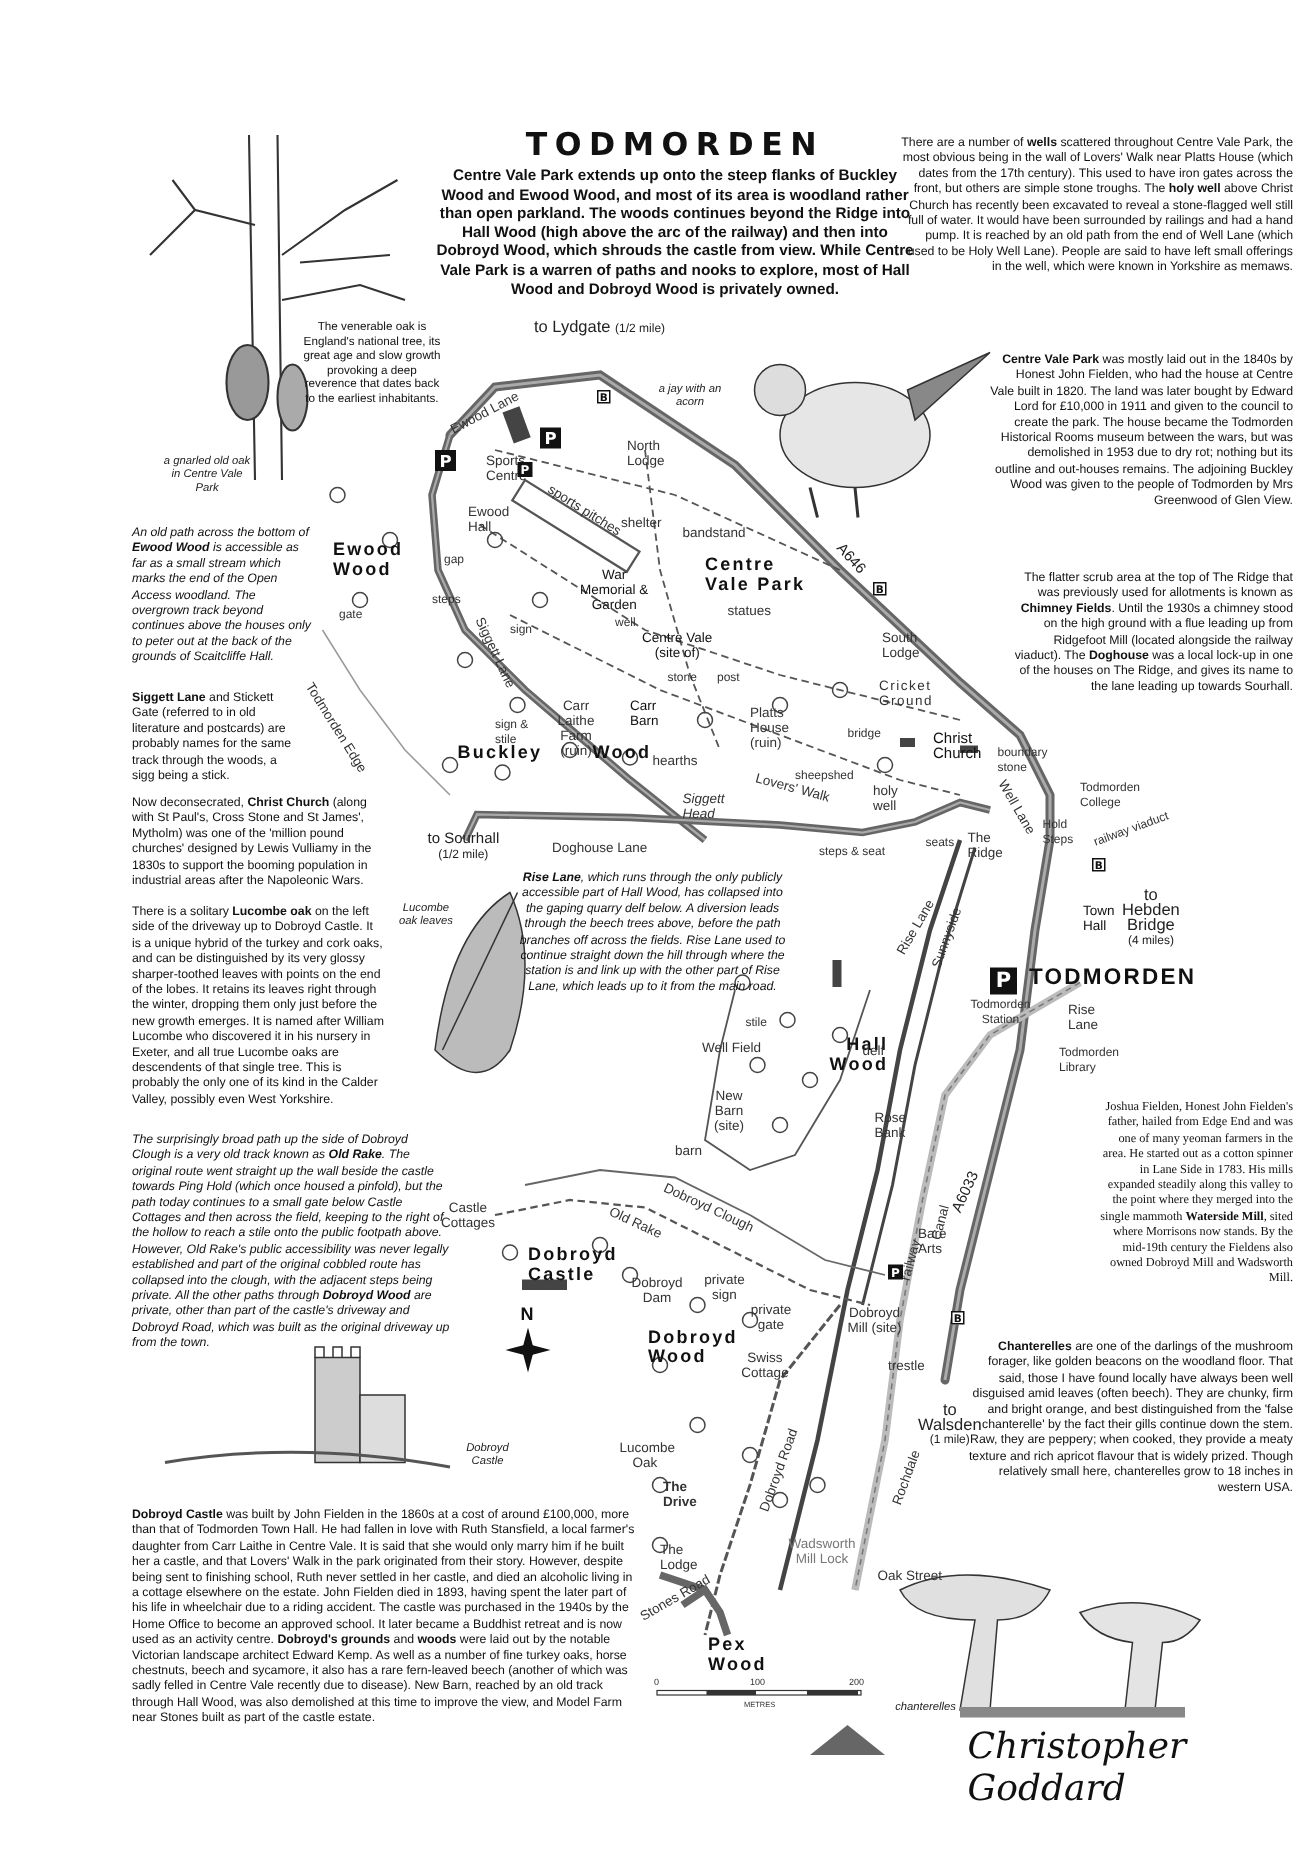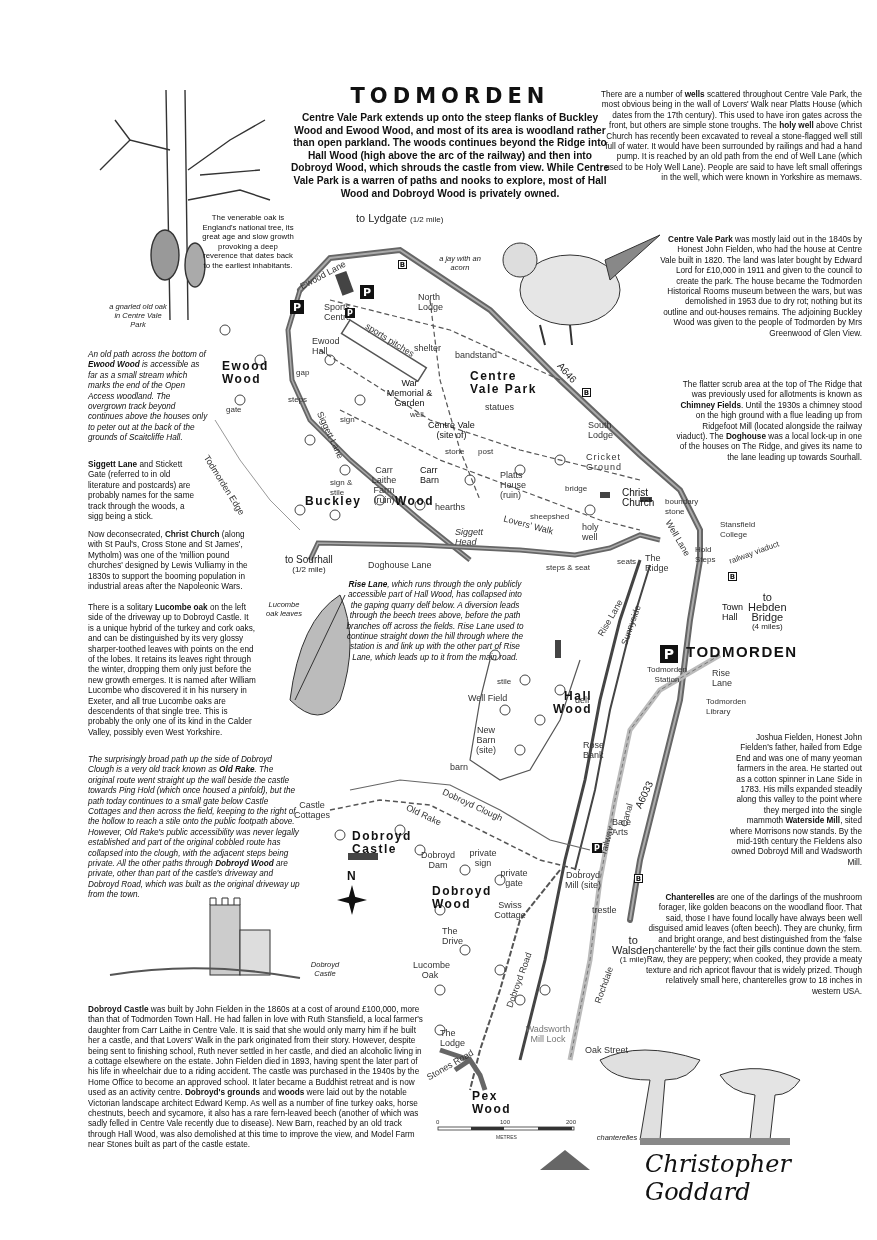--- a/index.html
+++ b/index.html
@@ -157,21 +157,21 @@
 
 <div class="abs note right" style="left:600px; top:90px; width:262px;">
   <span>There are a number of </span><b>wells</b><span> scattered throughout Centre Vale Park, the most obvious being in the wall of Lovers' Walk near Platts House (which dates from the 17th century). This used to have iron gates across the front, but others are simple stone troughs. The </span><b>holy well</b><span> above Christ Church has recently been excavated to reveal a stone-flagged well still full of water. It would have been surrounded by railings and had a hand pump. It is reached by an old path from the end of Well Lane (which used to be Holy Well Lane). People are said to have left small offerings in the well, which were known in Yorkshire as memaws.</span>
 </div>
 <div class="abs note right" style="left:660px; top:235px; width:202px;">
   <b>Centre Vale Park</b><span> was mostly laid out in the 1840s by Honest John Fielden, who had the house at Centre Vale built in 1820. The land was later bought by Edward Lord for £10,000 in 1911 and given to the council to create the park. The house became the Todmorden Historical Rooms museum between the wars, but was demolished in 1953 due to dry rot; nothing but its outline and out-houses remains. The adjoining Buckley Wood was given to the people of Todmorden by Mrs Greenwood of Glen View.</span>
 </div>
 <div class="abs note right" style="left:670px; top:380px; width:192px;">
   <span>The flatter scrub area at the top of The Ridge that was previously used for allotments is known as </span><b>Chimney Fields</b><span>. Until the 1930s a chimney stood on the high ground with a flue leading up from Ridgefoot Mill (located alongside the railway viaduct). The </span><b>Doghouse</b><span> was a local lock-up in one of the houses on The Ridge, and gives its name to the lane leading up towards Sourhall.</span>
 </div>
-<div class="abs note right" style="left:730px; top:733px; width:132px;">
+<div class="abs note right" style="left:730px; top:733px; width:132px;font-family:Liberation Serif, serif;">
   <span>Joshua Fielden, Honest John Fielden's father, hailed from Edge End and was one of many yeoman farmers in the area. He started out as a cotton spinner in Lane Side in 1783. His mills expanded steadily along this valley to the point where they merged into the single mammoth </span><b>Waterside Mill</b><span>, sited where Morrisons now stands. By the mid-19th century the Fieldens also owned Dobroyd Mill and Wadsworth Mill.</span>
 </div>
 <div class="abs note right" style="left:640px; top:893px; width:222px;">
   <b>Chanterelles</b><span> are one of the darlings of the mushroom forager, like golden beacons on the woodland floor. That said, those I have found locally have always been well disguised amid leaves (often beech). They are chunky, firm and bright orange, and best distinguished from the 'false chanterelle' by the fact their gills continue down the stem. Raw, they are peppery; when cooked, they provide a meaty texture and rich apricot flavour that is widely prized. Though relatively small here, chanterelles grow to 18 inches in western USA.</span>
 </div>
 
 <div class="abs note center" style="left:200px; top:213px; width:96px; font-size:7.8px; line-height:9.6px;">The venerable oak is England's national tree, its great age and slow growth provoking a deep reverence that dates back to the earliest inhabitants.</div>
 <div class="abs note it" style="left:88px; top:350px; width:120px;">
   <span>An old path across the bottom of </span><b>Ewood Wood</b><span> is accessible as far as a small stream which marks the end of the Open Access woodland. The overgrown track beyond continues above the houses only to peter out at the back of the grounds of Scaitcliffe Hall.</span>
 </div>
@@ -276,21 +276,21 @@
     <div>Centre Vale</div>
     <div>(site of)</div>
   </div>
 <div class="abs label" style="left:588px; top:420px; width:30px; white-space:normal;">South Lodge</div>
 <div class="abs label" style="left:586px; top:452px; width:40px; white-space:normal; letter-spacing:1px;">Cricket Ground</div>
 <div class="abs label center" style="left:362px; top:465px; width:44px; white-space:normal;">Carr Laithe Farm (ruin)</div>
 <div class="abs label" style="left:420px; top:465px; width:26px; white-space:normal; color:#111;">Carr Barn</div>
 <div class="abs label" style="left:500px; top:470px; width:34px; white-space:normal;">Platts House (ruin)</div>
 <div class="abs label" style="left:622px; top:488px; width:34px; white-space:normal; color:#111; font-size:10px;">Christ Church</div>
 <div class="abs label" style="left:665px; top:497px; width:40px; white-space:normal; font-size:8px;">boundary stone</div>
-<div class="abs label" style="left:720px; top:520px; width:44px; white-space:normal; font-size:8px;">Stansfield College</div>
+<div class="abs label" style="left:720px; top:520px; width:44px; white-space:normal; font-size:8px;">Todmorden College</div>
 <div class="abs label" style="left:695px; top:545px; width:26px; white-space:normal; font-size:8px;">Hold Steps</div>
 <div class="abs label" style="left:728px; top:548px; transform:rotate(-20deg); font-size:8px;">railway viaduct</div>
 <div class="abs label" style="left:645px; top:553px; width:30px; white-space:normal;">The Ridge</div>
 <div class="abs label" style="left:582px; top:522px; width:24px; white-space:normal;">holy well</div>
 <div class="abs label" style="left:530px; top:512px; font-size:8px;">sheepshed</div>
 <div class="abs label" style="left:455px; top:527px; width:30px; white-space:normal;font-style:italic;">Siggett Head</div>
 <div class="abs label" style="left:435px; top:502px;">hearths</div>
 <div class="abs label" style="left:722px; top:602px; width:26px; white-space:normal; color:#111;">Town Hall</div>
 <div class="abs label center" style="left:645px; top:665px; width:44px; white-space:normal; font-size:8px;">Todmorden Station</div>
 <div class="abs label" style="left:712px; top:668px; width:26px; white-space:normal;">Rise Lane</div>
@@ -303,21 +303,21 @@
 <div class="abs label" style="left:450px; top:762px;">barn</div>
 <div class="abs label center" style="left:294px; top:800px; width:36px; white-space:normal;">Castle Cottages</div>
 <div class="abs label center" style="left:420px; top:850px; width:36px; white-space:normal;">Dobroyd Dam</div>
 <div class="abs label center" style="left:468px; top:848px; width:30px; white-space:normal;">private sign</div>
 <div class="abs label center" style="left:498px; top:868px; width:32px; white-space:normal;">private gate</div>
 <div class="abs label center" style="left:492px; top:900px; width:36px; white-space:normal;">Swiss Cottage</div>
 <div class="abs label" style="left:612px; top:817px; width:24px; white-space:normal;">Bare Arts</div>
 <div class="abs label center" style="left:565px; top:870px; width:36px; white-space:normal;">Dobroyd Mill (site)</div>
 <div class="abs label" style="left:592px; top:905px;">trestle</div>
 <div class="abs label center" style="left:413px; top:960px; width:34px; white-space:normal;">Lucombe Oak</div>
-<div class="abs label" style="left:442px; top:926px; width:24px; white-space:normal;">The Drive</div>
+<div class="abs label" style="left:442px; top:986px; width:24px; white-space:normal;font-weight:bold;">The Drive</div>
 <div class="abs label" style="left:440px; top:1028px; width:26px; white-space:normal;">The Lodge</div>
 <div class="abs label center" style="left:523px; top:1024px; width:50px; white-space:normal; color:#777;">Wadsworth Mill Lock</div>
 
 <div class="abs label" style="left:296px; top:368px; font-size:8px;">gap</div>
 <div class="abs label" style="left:288px; top:395px; font-size:8px;">steps</div>
 <div class="abs label" style="left:226px; top:405px; font-size:8px;">gate</div>
 <div class="abs label" style="left:340px; top:415px; font-size:8px;">sign</div>
 <div class="abs label" style="left:410px; top:410px; font-size:8px;">well</div>
 <div class="abs label" style="left:445px; top:447px; font-size:8px;">stone</div>
 <div class="abs label" style="left:478px; top:447px; font-size:8px;">post</div>

